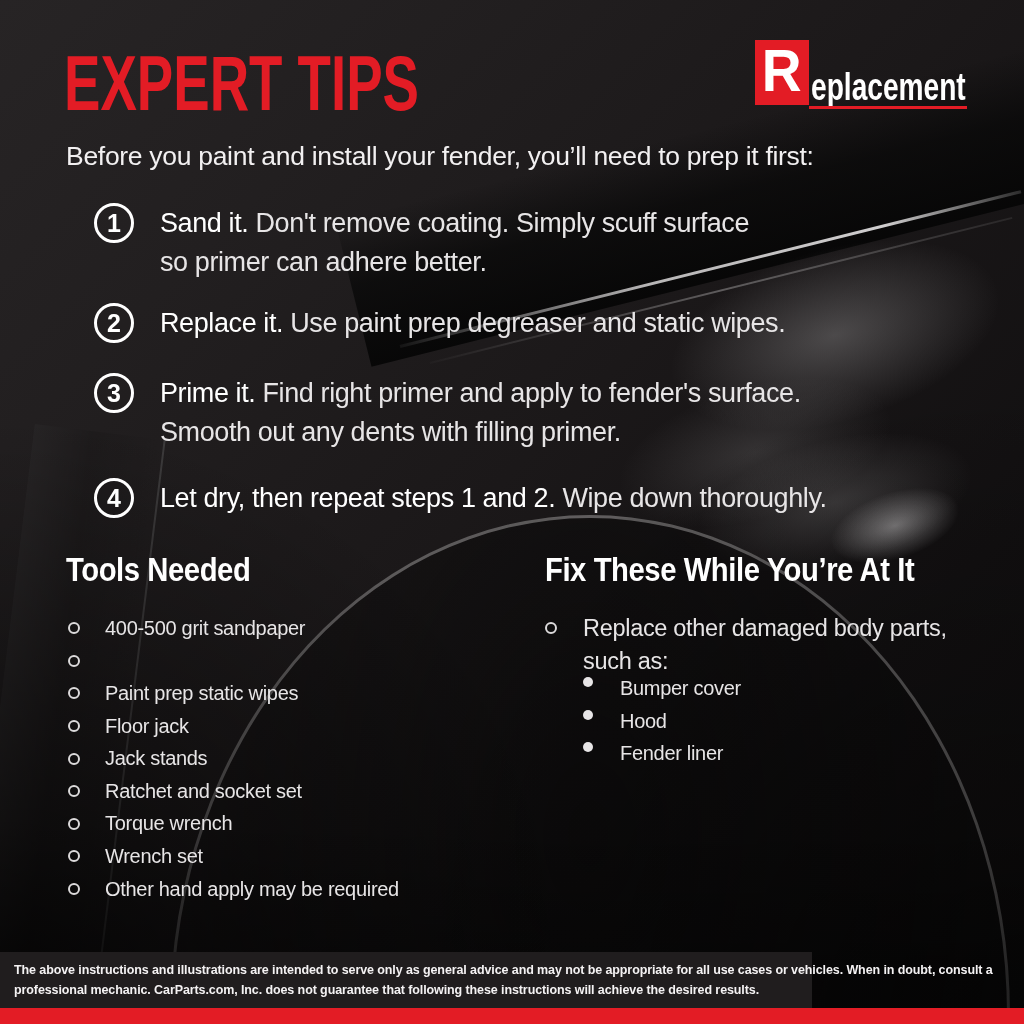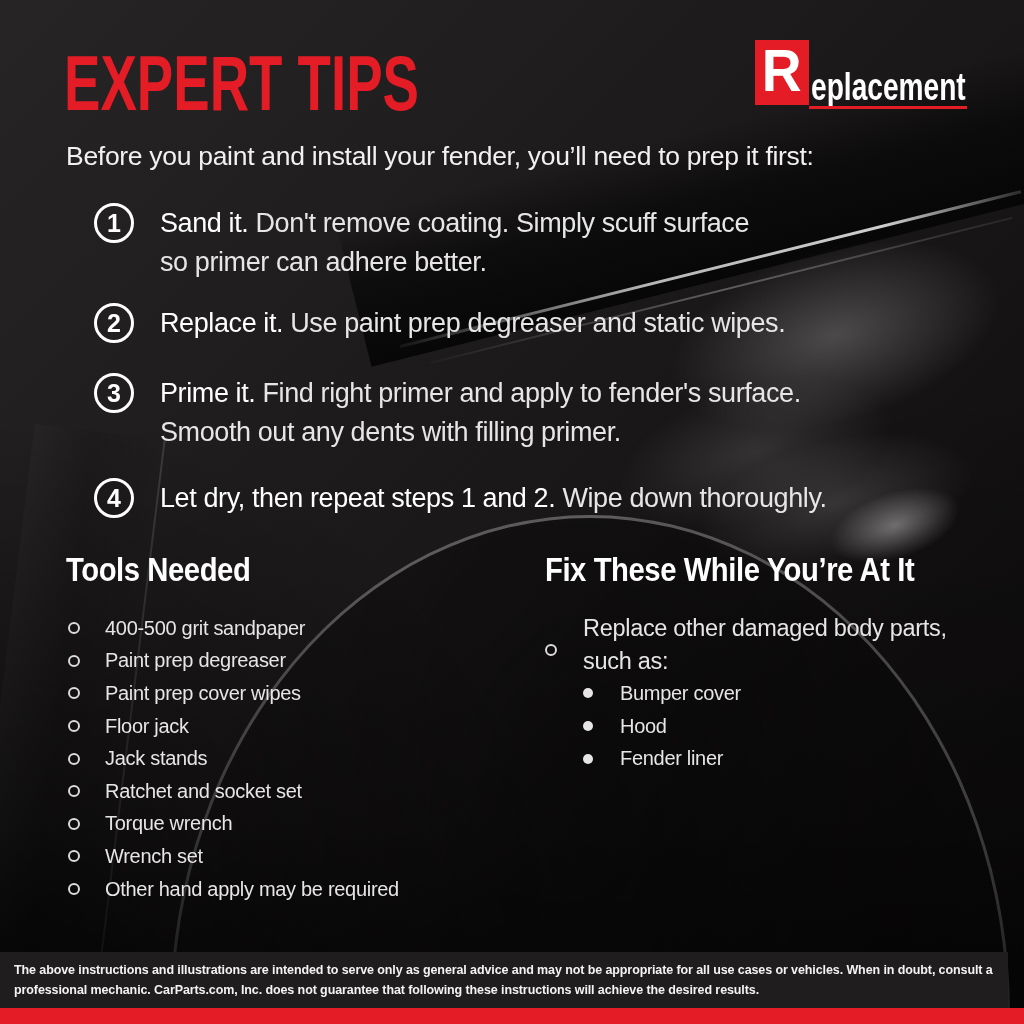--- a/index.html
+++ b/index.html
@@ -56,26 +56,26 @@
   .it{}
   .sec-heading{font-size:34px;line-height:36px;font-weight:700;color:#fff;letter-spacing:-.5px;
     transform:scaleX(.86);transform-origin:left top;white-space:nowrap;top:551px;}
   .h-left{left:66px}.h-right{left:545px}
   .list{left:68px;top:612px;width:430px;}
   .row{display:flex;align-items:center;height:32.6px;}
   .ring{width:12px;height:12px;border:2px solid #dcdadb;border-radius:50%;box-sizing:border-box;
     flex:0 0 12px;margin-right:25px;}
   .row-text{font-size:20px;letter-spacing:-.3px;color:#e7e5e6;white-space:nowrap;}
   .fix-list{left:545px;top:612px;width:450px;}
-  .fix-item{display:flex;align-items:center;}
+  .fix-item{display:flex;align-items:flex-start;}
   .fix-item .ring{margin-top:10px;margin-right:26px;}
   .fix-text{font-size:23.5px;line-height:32.6px;letter-spacing:-.3px;color:#e7e5e6;}
-  .sub-row{display:flex;align-items:center;height:32.6px;}
+  .sub-row{display:flex;align-items:flex-start;height:32.6px;}
   .dot{width:10px;height:10px;border-radius:50%;background:#e7e5e6;flex:0 0 10px;margin-left:38px;margin-right:27px;}
-  .footer-strip{left:0;top:952px;width:1008px;height:56px;background:#201d1e;z-index:3;}
+  .footer-strip{left:0;top:952px;width:812px;height:56px;background:#201d1e;z-index:3;}
   .footer-text{position:absolute;left:14px;top:8px;width:1004px;font-size:12.5px;line-height:20px;
     font-weight:700;letter-spacing:-.1px;color:#f4f2f3;white-space:nowrap;}
   .red-bar{left:0;top:1008px;width:1024px;height:16px;background:var(--red);z-index:3;}
 </style>
 </head>
 <body>
 
 <div id="canvas" style="--red:#e31c25">
 
   <div class="abs bg-base"></div>
@@ -133,25 +133,24 @@
     </div>
 
     <div class="abs sec-heading h-left">Tools Needed</div>
     <div class="abs list">
       <div class="row">
           <span class="ring"></span>
           <span class="row-text">400-500 grit sandpaper</span>
         </div>
       <div class="row">
           <span class="ring"></span>
-          <span class="row-text">Paint prep degreaser</span>
-        </div>
-      <div class="row">
-          <span class="ring"></span>
-          <span class="row-text">Paint prep cover wipes</span>
+        </div>
+      <div class="row">
+          <span class="ring"></span>
+          <span class="row-text">Paint prep static wipes</span>
         </div>
       <div class="row">
           <span class="ring"></span>
           <span class="row-text">Floor jack</span>
         </div>
       <div class="row">
           <span class="ring"></span>
           <span class="row-text">Jack stands</span>
         </div>
       <div class="row">

